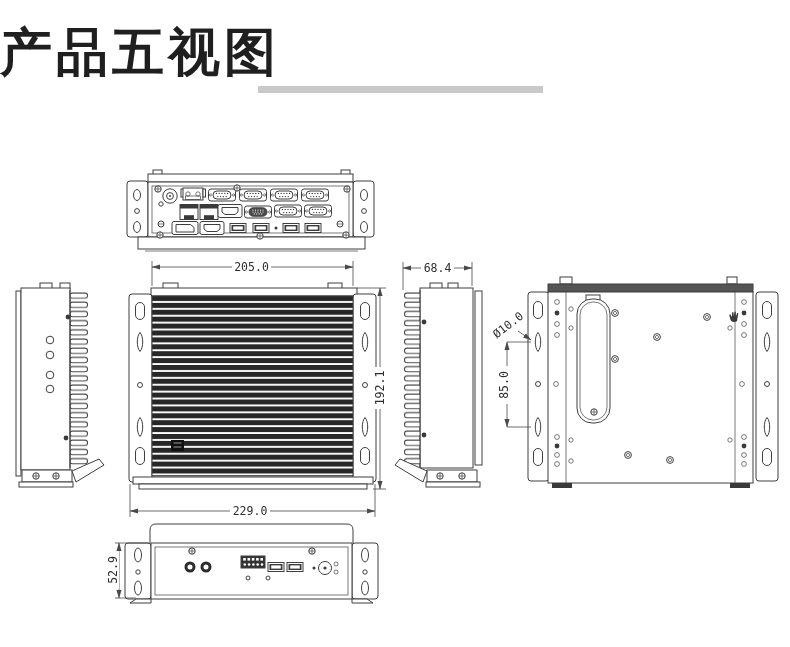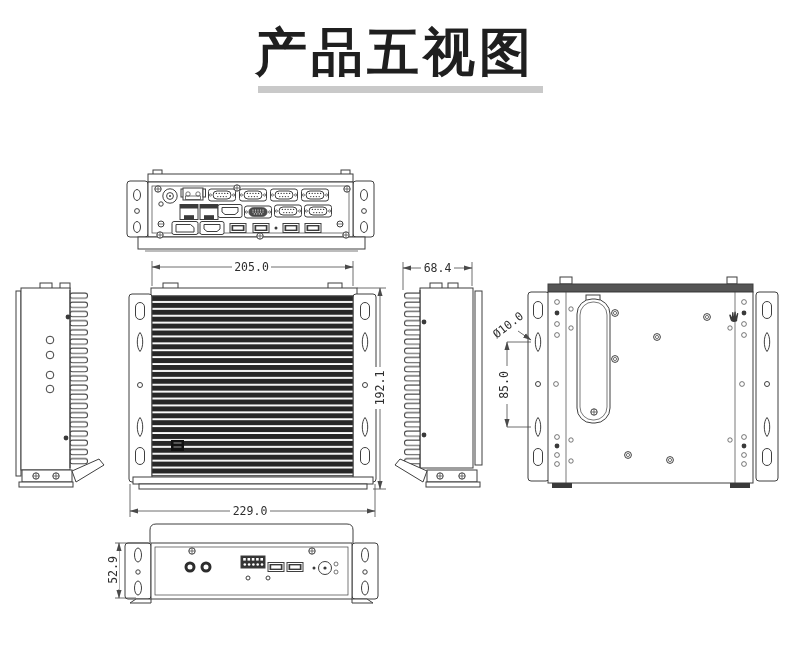--- a/index.html
+++ b/index.html
@@ -1,18 +1,18 @@
 <!DOCTYPE html>
 <html><head>
 <meta charset="utf-8">
 <style>
   html,body{margin:0;padding:0;background:#fff;}
   .stage{position:relative;width:790px;height:647px;background:#fff;overflow:hidden;
          font-family:"Liberation Sans",sans-serif;}
-  .title{position:absolute;top:18px;left:0;width:100%;text-align:center;
+  .title{position:absolute;top:18px;left:0;width:100%;
          font-size:52px;font-weight:900;color:#1f1f1f;letter-spacing:4px;margin:0;}
   .title-bar{position:absolute;top:86px;left:258px;width:285px;height:7px;background:#c9c9c9;}
   svg{position:absolute;top:0;left:0;}
   .ln{fill:none;stroke:#3f3f3f;stroke-width:1;}
   .ln2{fill:none;stroke:#3f3f3f;stroke-width:0.7;}
   .fw{fill:#ffffff;stroke:#3f3f3f;stroke-width:1;}
   .fd{fill:#3a3a3a;stroke:none;}
   .fdk{fill:#555555;stroke:#3f3f3f;stroke-width:1;}
   .dim{fill:none;stroke:#4a4a4a;stroke-width:0.8;}
   .dimtxt{fill:#2e2e2e;stroke:none;font-family:"DejaVu Sans Mono",monospace;font-size:11.5px;}

